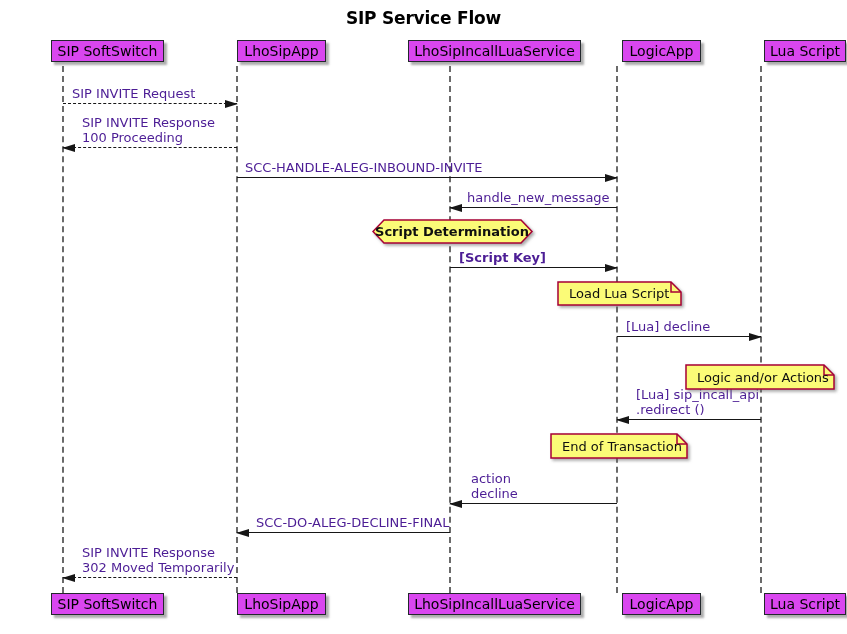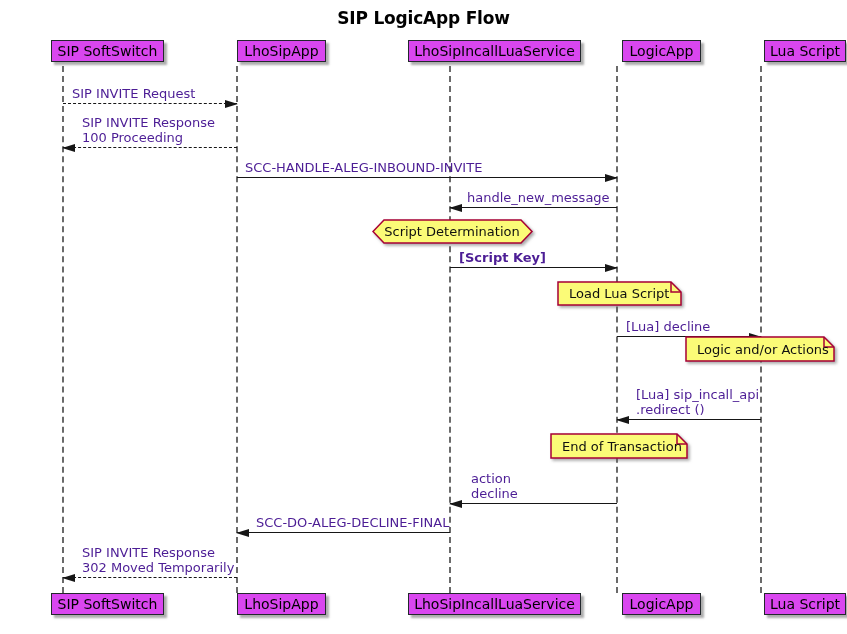--- a/index.html
+++ b/index.html
@@ -73,21 +73,21 @@
     font-size: 13px;
     fill: #101010;
     font-family: "DejaVu Sans", sans-serif;
   }
 </style>
 </head>
 <body>
 
 <div class="canvas">
 
-  <div class="title">SIP LogicApp Flow</div>
+  <div class="title">SIP Service Flow</div>
 
   <div class="lifeline" style="left:62px;"></div>
   <div class="lifeline" style="left:236px;"></div>
   <div class="lifeline" style="left:449px;"></div>
   <div class="lifeline" style="left:616px;"></div>
   <div class="lifeline" style="left:760px;"></div>
 
   <div class="participant" style="left:7px;   top:40px; width:113px;">SIP SoftSwitch</div>
   <div class="participant" style="left:193px; top:40px; width:89px;">LhoSipApp</div>
   <div class="participant" style="left:364px; top:40px; width:173px;">LhoSipIncallLuaService</div>
@@ -161,36 +161,36 @@
   </div>
 
   <div class="msg" style="left:63px; top:545px; width:174px;">
     <div class="msg-label" style="padding-left:19px;">SIP INVITE Response
 302 Moved Temporarily</div>
     <div class="msg-line dashed">
         <span class="arrowhead left"></span>
       </div>
   </div>
 
-  <div class="note-wrap" style="left:372px; top:219px;">
+  <div class="note-wrap" style="left:372px; top:219px;font-weight:bold;">
     <svg class="note-shape" width="167" height="31">
       <polygon points="12,1 149,1 160,12.5 149,24 12,24 1,12.5" fill="#fbfb77" stroke="#a80036" stroke-width="1.5"></polygon>
       <text class="note-text" x="80" y="17" text-anchor="middle">Script Determination</text>
     </svg>
   </div>
 
   <div class="note-wrap" style="left:557px; top:281px;">
     <svg class="note-shape" width="131" height="31">
       <path d="M1,1 H114 L124,11 V24 H1 Z" fill="#fbfb77" stroke="#a80036" stroke-width="1.5"></path>
       <path d="M114,1 V11 H124" fill="none" stroke="#a80036" stroke-width="1.5"></path>
       <text class="note-text" x="12" y="17">Load Lua Script</text>
     </svg>
   </div>
 
-  <div class="note-wrap" style="left:685px; top:336px;">
+  <div class="note-wrap" style="left:685px; top:364px;">
     <svg class="note-shape" width="156" height="32">
       <path d="M1,1 H139 L149,11 V25 H1 Z" fill="#fbfb77" stroke="#a80036" stroke-width="1.5"></path>
       <path d="M139,1 V11 H149" fill="none" stroke="#a80036" stroke-width="1.5"></path>
       <text class="note-text" x="12" y="17.5">Logic and/or Actions</text>
     </svg>
   </div>
 
   <div class="note-wrap" style="left:550px; top:433px;">
     <svg class="note-shape" width="144" height="32">
       <path d="M1,1 H127 L137,11 V25 H1 Z" fill="#fbfb77" stroke="#a80036" stroke-width="1.5"></path>

